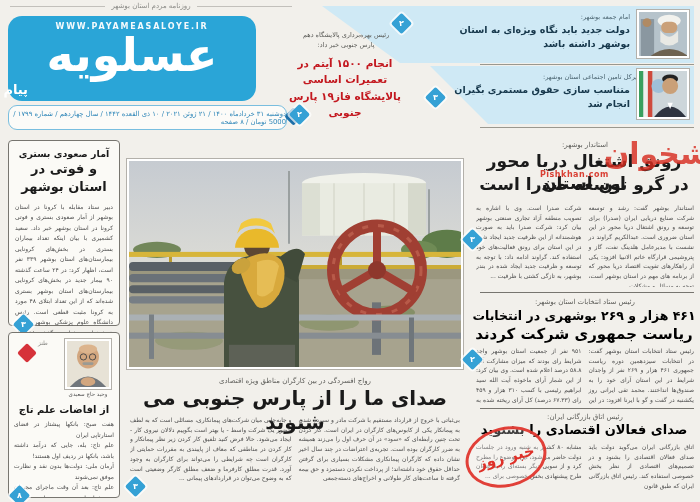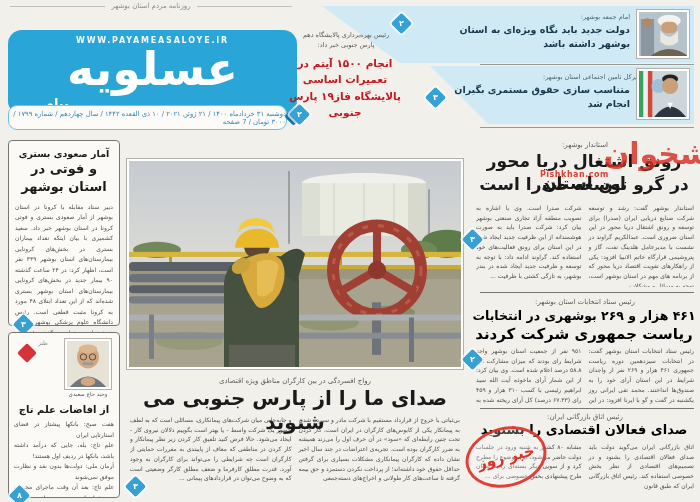--- a/index.html
+++ b/index.html
@@ -52,28 +52,28 @@
 </style>
 </head>
 <body>
 
 <div id="page">
 
   <div class="abs tagline" style="left:10px;top:2px;width:282px;">
     <span>روزنامه مردم استان بوشهر</span>
   </div>
 
-  <div class="abs masthead" style="left:8px;top:30px;width:289px;height:85px;">
+  <div class="abs masthead" style="left:8px;top:16px;width:248px;height:85px;">
     <div class="mh-url" style="margin-top:6px;">WWW.PAYAMEASALOYE.IR</div>
     <div class="mh-title">عسلویه</div>
     <div class="abs mh-sub" style="left:auto;right:228px;top:66px;">پیام</div>
   </div>
 
   <div class="abs datebox" style="left:8px;top:105px;width:277px;height:23px;">
-    <span>دوشنبه ۳۱ خردادماه ۱۴۰۰ / ۲۱ ژوئن ۲۰۲۱ / ۱۰ ذی القعده ۱۴۴۲ / سال چهاردهم / شماره ۱۷۹۹ / ۳۰۰۰ تومان / 7 صفحه</span>
+    <span>دوشنبه ۳۱ خردادماه ۱۴۰۰ / ۲۱ ژوئن ۲۰۲۱ / ۱۰ ذی القعده ۱۴۴۲ / سال چهاردهم / شماره ۱۷۹۹ / 5000 تومان / ۸ صفحه</span>
   </div>
   <div class="abs date-arrow" style="left:287px;top:110px;"></div>
 
   <div class="abs banner b1" style="left:322px;top:6px;width:372px;height:57px;"></div>
   <div class="abs b-kicker" style="left:445px;top:13px;width:185px;">امام جمعه بوشهر:</div>
   <div class="abs b-head" style="left:440px;top:23px;width:190px;">دولت جدید باید نگاه ویژه‌ای به استان بوشهر داشته باشد</div>
   <div class="abs pframe" style="left:636px;top:9px;width:54px;height:50px;">
     <svg viewBox="0 0 54 50" preserveAspectRatio="none">
       <rect width="54" height="50" fill="#b6c3cb"></rect>
       <rect x="2" y="8" width="15" height="42" fill="#8a97a0"></rect>

